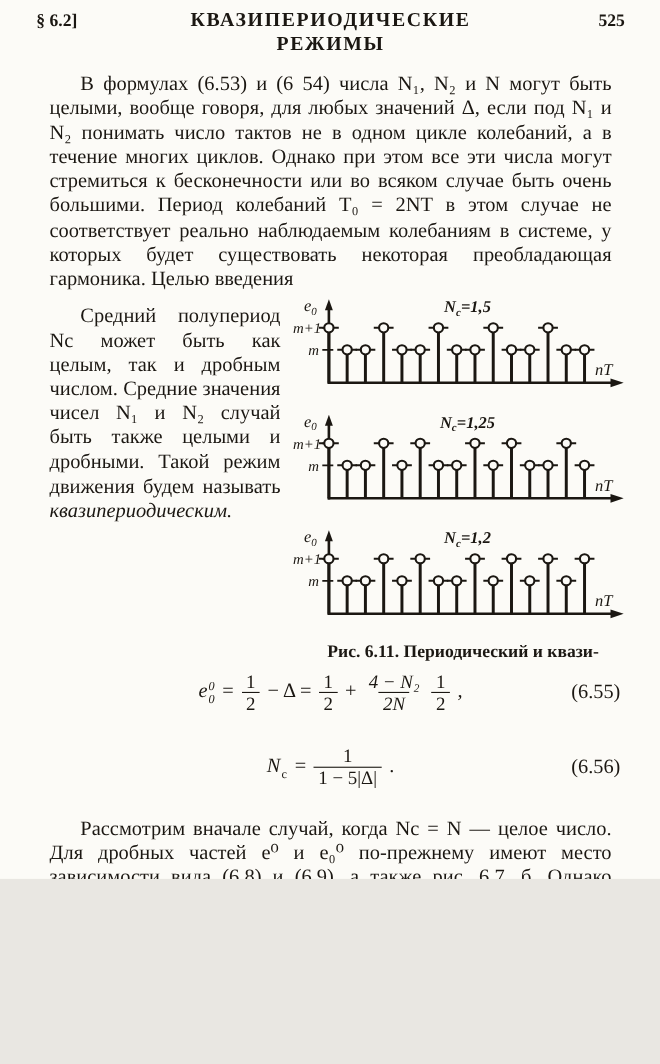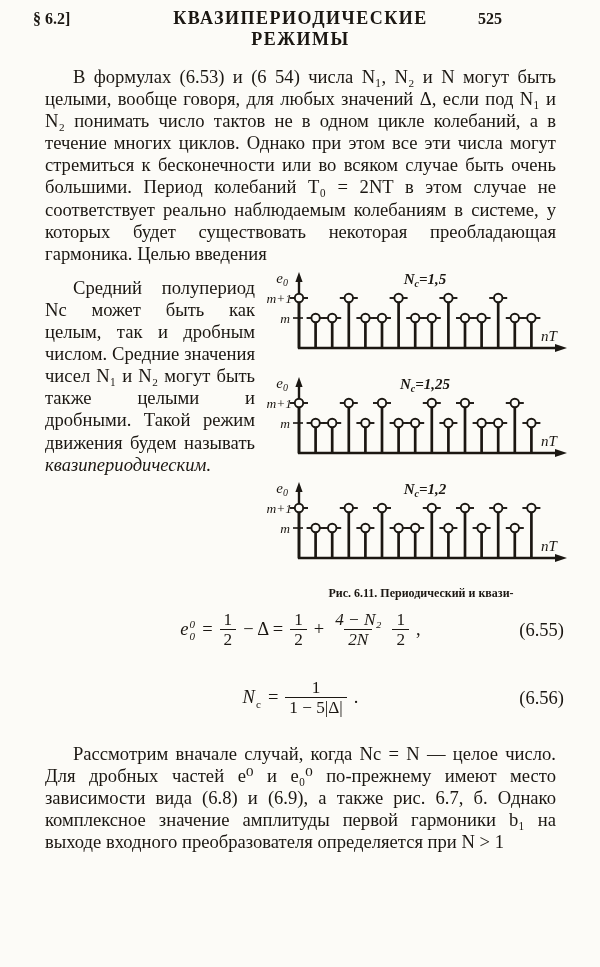--- a/index.html
+++ b/index.html
@@ -2,47 +2,47 @@
 <html><head>
 <meta charset="utf-8">
 <style>
   html,body{margin:0;padding:0;}
   body{
     width:600px;height:967px;
     background:#e9e7e2;
     font-family:"Liberation Serif","DejaVu Serif",serif;
   }
   .page{
-    width:600px;height:967px;box-sizing:border-box;
+    width:600px;height:799px;box-sizing:border-box;
     background:#fcfbf7;color:#1b1712;
     padding:8px 32px 0 33px;
     overflow:hidden;
   }
   
   .hdr{display:flex;align-items:baseline;font-size:16px;font-weight:bold;margin-bottom:16px;}
   .hdr .sec{width:90px;}
   .hdr .ttl{flex:1;text-align:center;letter-spacing:1.5px;font-size:18px;}
-  .hdr .pg{width:90px;}
+  .hdr .pg{width:90px;text-align:right;}
   
   .para{
     font-size:18.6px;line-height:22.1px;text-align:justify;margin:12px;
     display:block;
   }
   .ind{display:inline-block;width:28px;}
   .it{font-style:italic;}
   
   .figwrap{
     float:right;width:312px;
     margin:3px -21px 4px 10px;
     display:block;
   }
   .plotbox{display:block;height:96px;margin-bottom:9px;}
   .figcaption{
     display:block;text-align:center;font-weight:bold;
-    font-size:12px;line-height:20px;margin-top:8px;
+    font-size:16px;line-height:20px;margin-top:8px;
   }
   svg text{font-family:"Liberation Serif","DejaVu Serif",serif;}
   
   .eq-row{
     clear:right;position:relative;
     display:flex;align-items:center;justify-content:center;
     font-size:18.5px;margin:22px 0;min-height:46px;
   }
   .eq-body{display:inline-flex;align-items:center;gap:7px;}
   .eq-num{position:absolute;right:4px;top:50%;transform:translateY(-50%);margin-left:32px;}
@@ -238,21 +238,21 @@
             <text x="27" y="35" text-anchor="end" font-size="13.5" font-style="italic" fill="#1b1712">m+1</text>
             <text x="25" y="55" text-anchor="end" font-size="13.5" font-style="italic" fill="#1b1712">m</text>
             <text x="160" y="16" text-anchor="middle" font-size="15" font-style="italic" font-weight="bold" fill="#1b1712"><tspan>N</tspan><tspan font-size="10" dy="3">c</tspan><tspan dy="-3">=1,2</tspan></text>
             <text x="276" y="73" font-size="15" font-style="italic" fill="#1b1712"><tspan>n</tspan><tspan>T</tspan></text>
           </svg></span>
       <span class="figcaption"><span>Рис. 6.11. Периодический и квази-</span><br></span>
     </span>
 
   </span>
 
-  <span class="para"><span class="ind"></span><span>Средний полупериод Nс может быть как целым, так и дробным числом. Средние значения чисел N₁ и N₂ могут быть также целыми и дробными. Такой режим движения будем называть </span><span class="it">квазипериодическим.</span></span>
+  <span class="para"><span class="ind"></span><span>Средний полупериод Nс может быть как целым, так и дробным числом. Средние значения чисел N₁ и N₂ случай быть также целыми и дробными. Такой режим движения будем называть </span><span class="it">квазипериодическим.</span></span>
 
 
   <div class="eq-row">
     <span class="eq-body">
       <span class="supsub it">
           <span>e</span>
           <span class="stack">
             <span>0</span>
             <span>0</span>
           </span>

